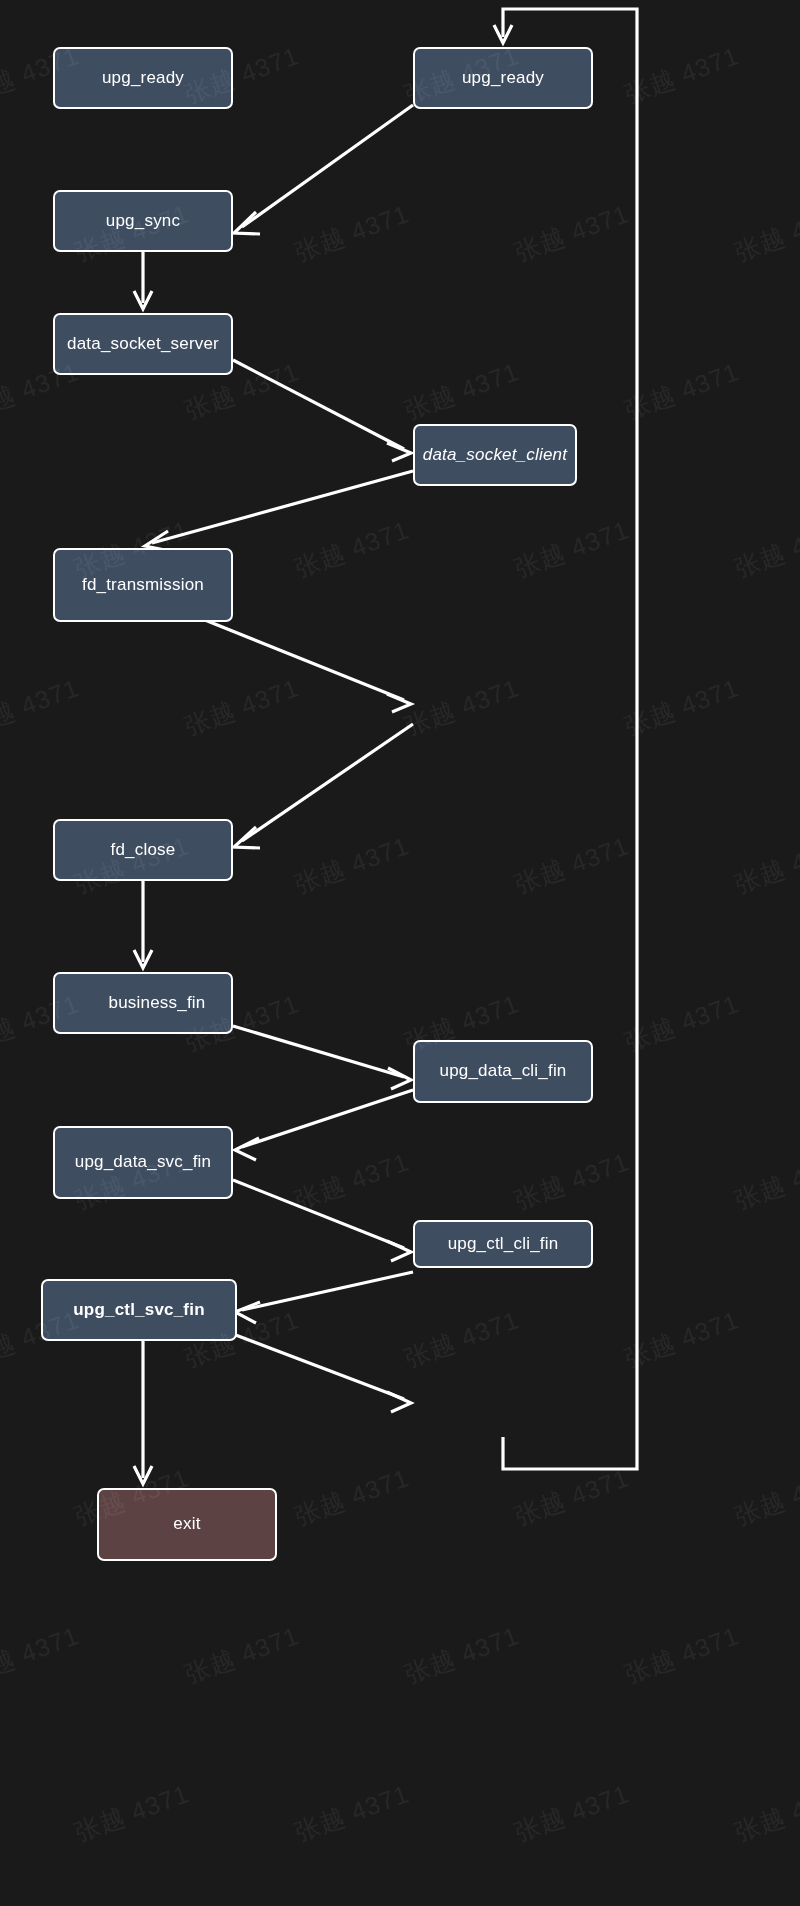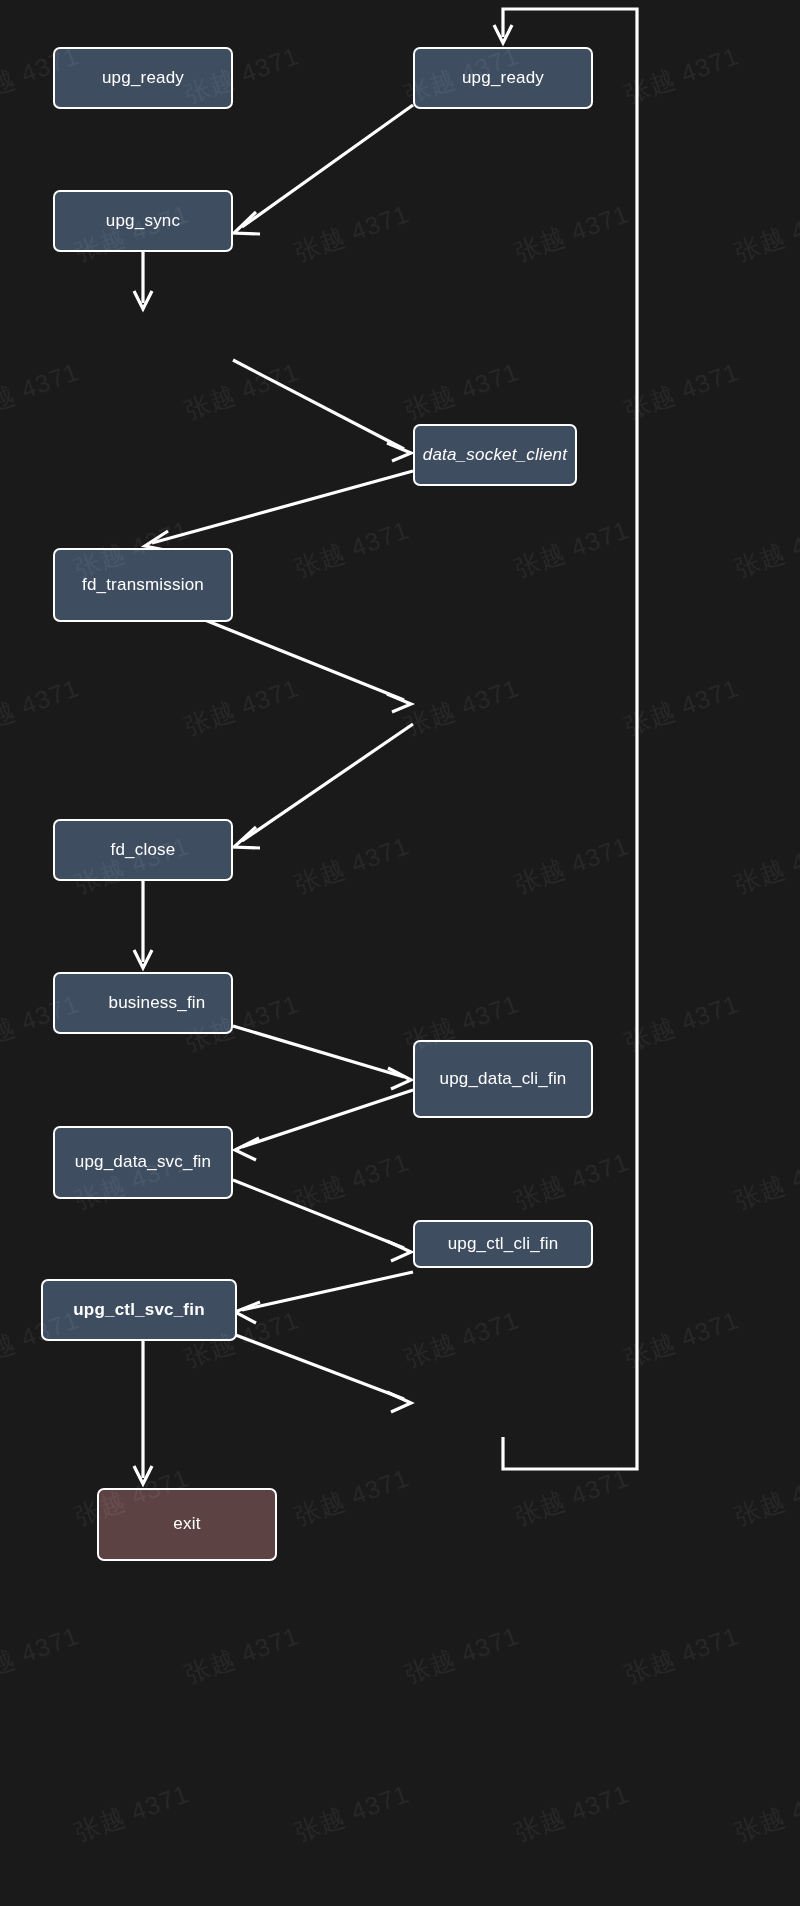--- a/index.html
+++ b/index.html
@@ -174,39 +174,42 @@
   </div>
 
   <div class="node" style="left:413px; top:47px;   width:180px; height:62px;">
     <span class="node-label">upg_ready</span>
   </div>
 
   <div class="node" style="left:53px;  top:190px;  width:180px; height:62px;">
     <span class="node-label">upg_sync</span>
   </div>
 
+  <div class="node" style="left:53px;  top:313px;  width:180px; height:62px;">
+    <span class="node-label">data_socket_server</span>
+  </div>
 
   <div class="node" style="left:413px; top:424px;  width:164px; height:62px;font-style:italic;">
     <span class="node-label">data_socket_client</span>
   </div>
 
   <div class="node" style="left:53px;  top:548px;  width:180px; height:74px;">
     <span class="node-label">fd_transmission</span>
   </div>
 
 
   <div class="node" style="left:53px;  top:819px;  width:180px; height:62px;">
     <span class="node-label">fd_close</span>
   </div>
 
   <div class="node" style="left:53px;  top:972px;  width:180px; height:62px;padding-left:28px;">
     <span class="node-label">business_fin</span>
   </div>
 
-  <div class="node" style="left:413px; top:1040px; width:180px; height:78px;">
+  <div class="node" style="left:413px; top:1040px; width:180px; height:63px;">
     <span class="node-label">upg_data_cli_fin</span>
   </div>
 
   <div class="node" style="left:53px;  top:1126px; width:180px; height:73px;">
     <span class="node-label">upg_data_svc_fin</span>
   </div>
 
   <div class="node" style="left:413px; top:1220px; width:180px; height:48px;">
     <span class="node-label">upg_ctl_cli_fin</span>
   </div>

